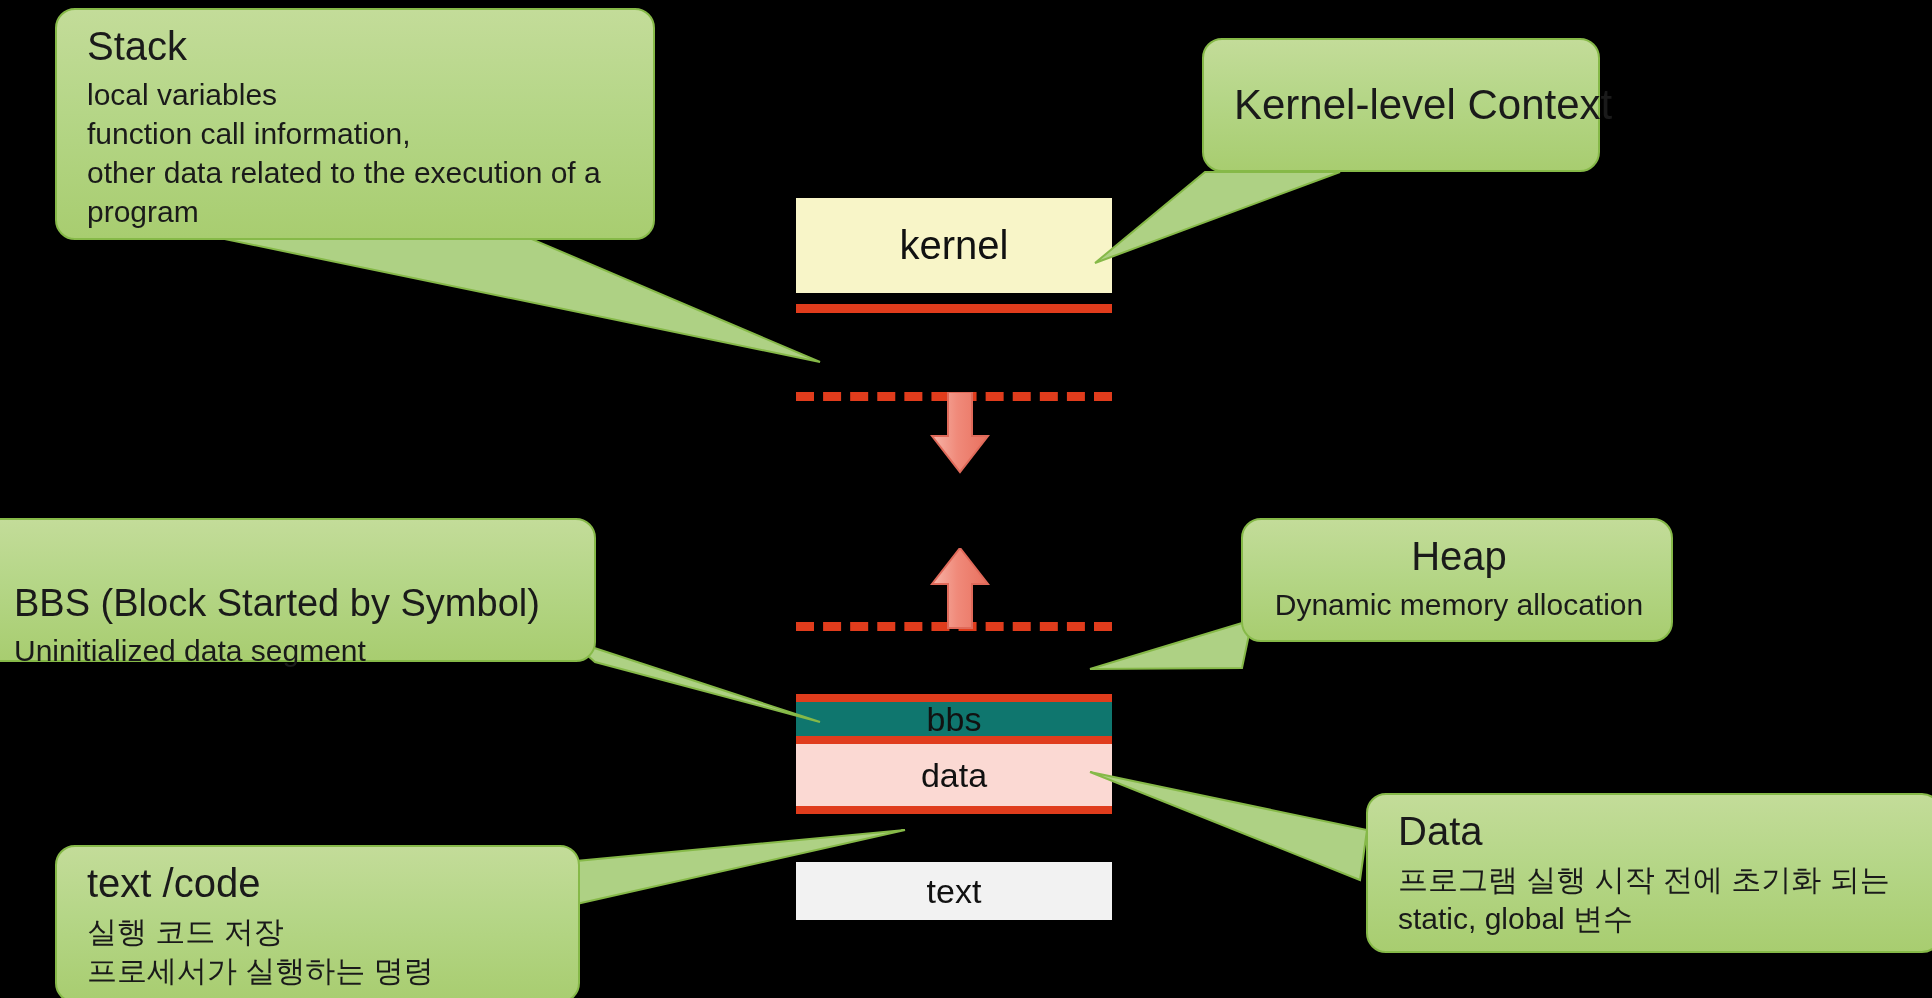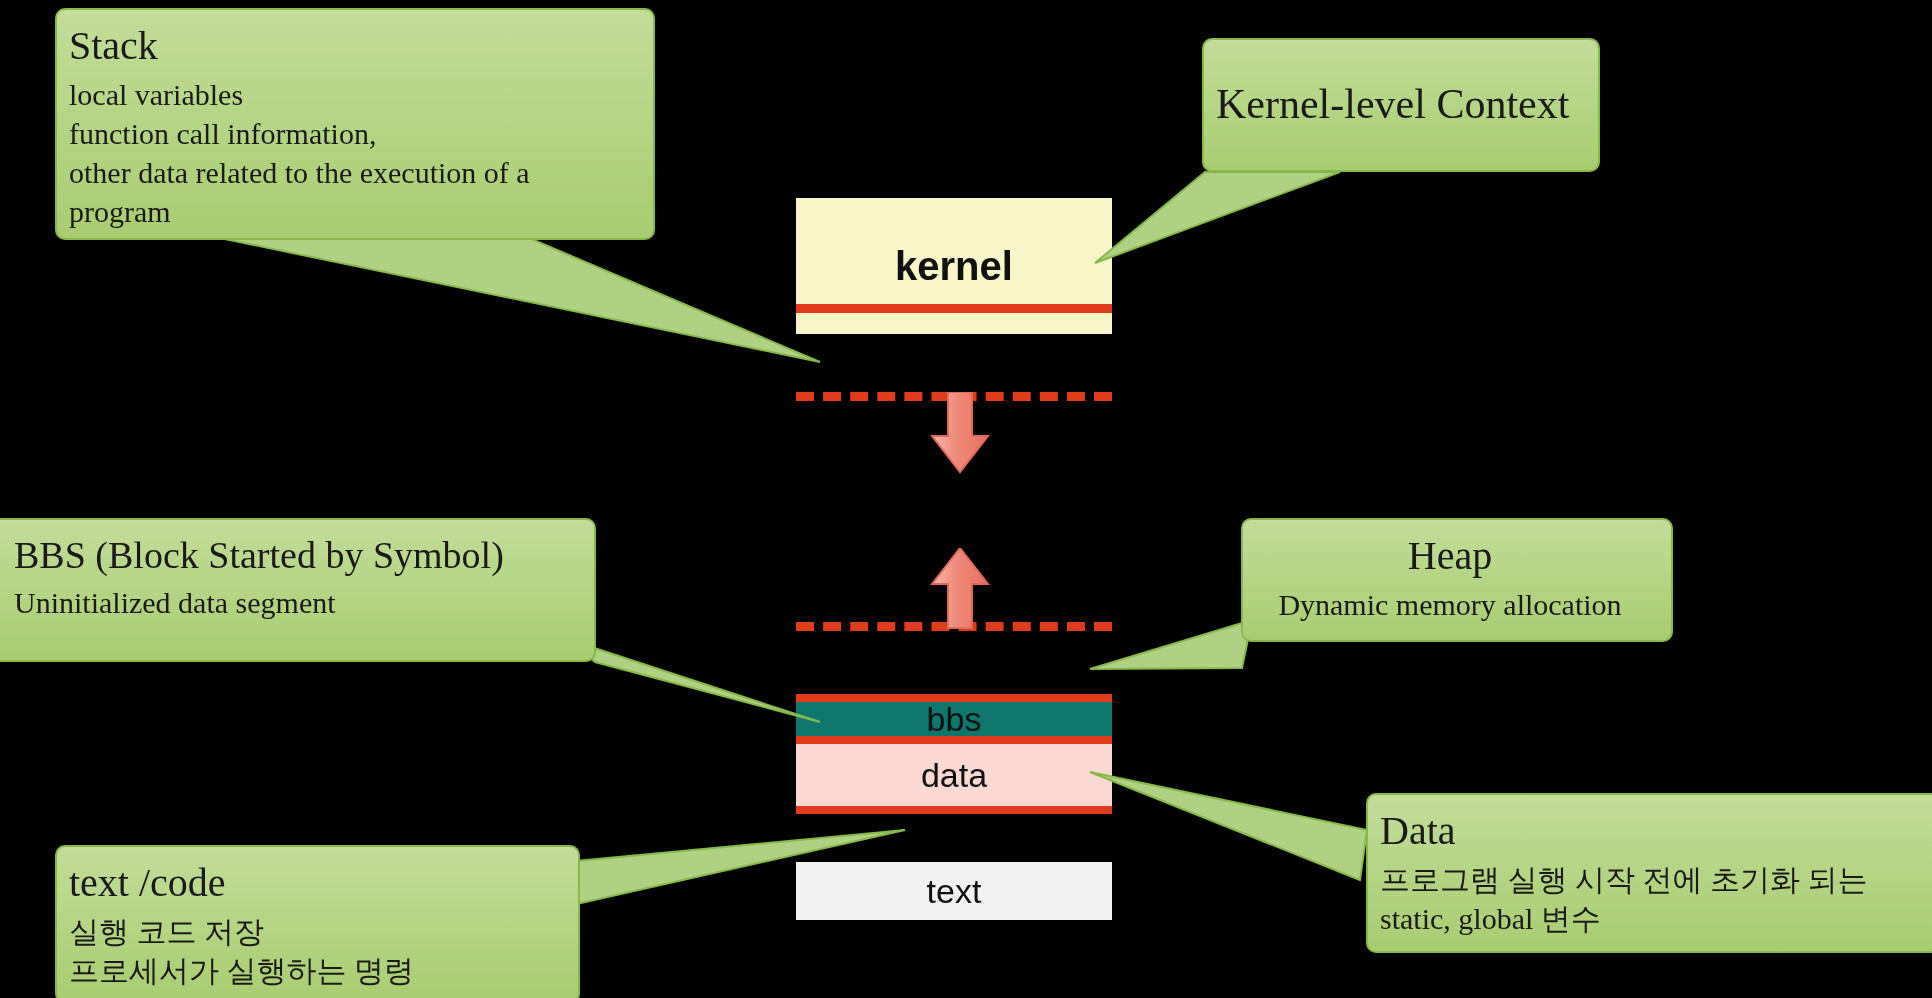--- a/index.html
+++ b/index.html
@@ -13,36 +13,36 @@
     width: 1932px;
     height: 998px;
     background: #000000;
     overflow: hidden;
     font-family: "Liberation Sans", sans-serif;
   }
   
   .callout {
     position: absolute;
     box-sizing: border-box;
-    border-radius: 10px;
+    border-radius: 20px;
     border: 2px solid #86b948;
     background: linear-gradient(180deg, #c3dc99 0%, #b5d687 45%, #a8cd70 100%);
     color: #111111;
-    padding: 14px 26px 14px 12px;
+    padding: 14px 26px 14px 30px;
     z-index: 5;
-    font-family: Liberation Serif, serif;
   }
   .callout .title {
     font-size: 40px;
     line-height: 1.12;
     color: #1a1a1a;
     white-space: nowrap;
   }
   .callout .title.sm {
     font-size: 38px;
+    margin-top: 48px;
   }
   .callout .body {
     font-size: 30px;
     line-height: 1.30;
     color: #1a1a1a;
     margin-top: 6px;
     white-space: pre-line;
   }
   .callout.titleonly {
     display: flex;
@@ -124,21 +124,21 @@
   </svg>
 
   <svg class="tail" style="left:0px; top:0px; width:1932px; height:998px;">
     <polygon points="566,862 572,905 905,830"></polygon>
   </svg>
 
   <svg class="tail" style="left:0px; top:0px; width:1932px; height:998px;">
     <polygon points="1367,830 1360,880 1090,772"></polygon>
   </svg>
 
-  <div class="kernel-box" style="left:796px; top:198px; width:316px; height:136px;font-weight:bold;">
+  <div class="kernel-box" style="left:796px; top:198px; width:316px; height:95px;">
     <span>kernel</span>
   </div>
   <div class="kernel-underline" style="left:796px; top:304px; width:316px; height:9px;"></div>
 
   <div class="dashed-line" style="left:796px; top:392px; width:316px;"></div>
 
   <svg class="arrow" style="left:930px; top:392px; width:60px; height:82px;">
     <defs>
       <linearGradient id="gradDown" x1="0" y1="0" x2="1" y2="0">
         <stop offset="0%" stop-color="#f7b5a9"></stop>

